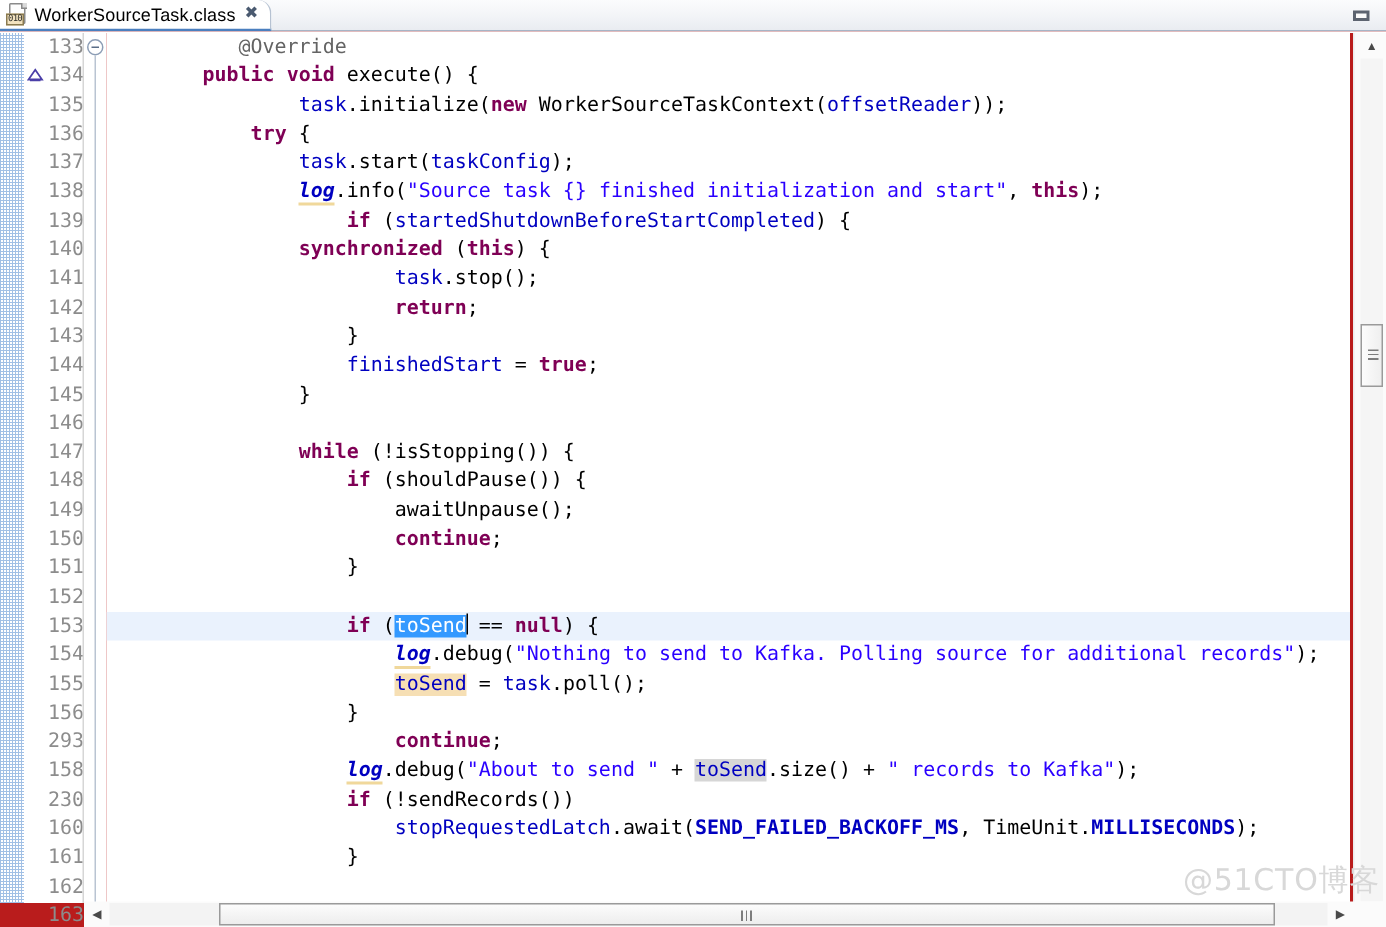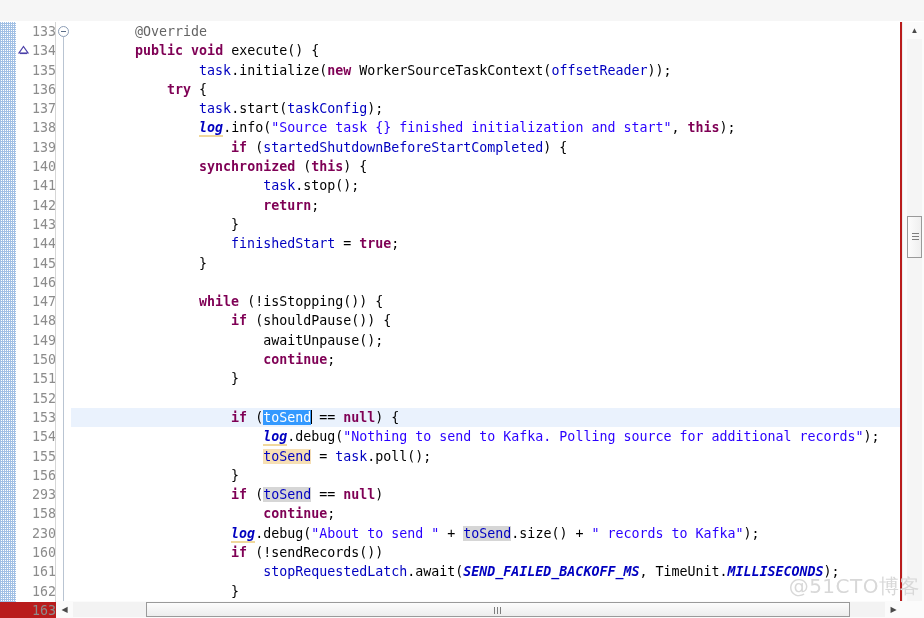--- a/index.html
+++ b/index.html
@@ -168,26 +168,26 @@
   .curline {
     position: absolute; left: 0; top: 0;
     width: 100%; height: 19.3px;
     background: #eaf2fd;
     z-index: 0;
   }
   .line > span { position: relative; z-index: 1; }
 
   
   .kw   { color: #7f0055; font-weight: bold; }
-  .ann  { color: #646464; }
+  .ann  { color: #646464; margin-left: 24px; }
   .fld  { color: #0000c0; }
   .str  { color: #2a00ff; }
   .fldi { color: #0000c0; font-weight: bold; font-style: italic;
           border-bottom: 2px solid #f0d89b; }
-  .sfi  { color: #0000c0; font-weight: bold; font-style: italic; }
+  .sfi  { color: #0000c0; font-weight: bold; }
   .pl   { color: #000000; }
 
   
   .occ-write { background: #f6dfb4; }
   .occ-read  { background: #d6d6d6; }
   .sel       { background: #3399ff; color: #ffffff; }
   .caret {
     display: inline-block;
     width: 0;
     border-left: 1px solid #000000;
@@ -305,20 +305,34 @@
     font-family: "DejaVu Sans", sans-serif;
     pointer-events: none;
     letter-spacing: 0.5px;
   }
 </style>
 </head>
 <body>
 
 <div id="app">
 
+  <div class="tabbar">
+    <div class="tab" id="tab-el">
+      <span class="classicon">
+        <span class="page"></span>
+        <span class="fold"></span>
+        <span class="badge">010</span>
+      </span>
+      <span class="tab-title">WorkerSourceTask.class</span>
+      <span class="tab-close">✖</span>
+    </div>
+    <div class="winbtn">
+        <span class="r"></span>
+      </div>
+  </div>
 
   <div class="editor">
 
     <div class="annostrip">
       <div class="annostrip-mask"></div>
     </div>
 
     <div class="ruler" id="ruler">
         <div class="lnum-row">
           <div class="lnum">133</div>
@@ -445,21 +459,20 @@
         <div class="line"><span class="pl">                </span><span class="kw">while</span><span class="pl"> (!isStopping()) {</span></div>
         <div class="line"><span class="pl">                    </span><span class="kw">if</span><span class="pl"> (shouldPause()) {</span></div>
         <div class="line"><span class="pl">                        </span><span class="pl">awaitUnpause();</span></div>
         <div class="line"><span class="pl">                        </span><span class="kw">continue</span><span class="pl">;</span></div>
         <div class="line"><span class="pl">                    }</span></div>
         <div class="line"><span class="pl"></span></div>
         <div class="line"><div class="curline"></div><span class="pl">                    </span><span class="kw">if</span><span class="pl"> (</span><span class="sel">toSend</span><span class="caret"></span><span class="pl"> == </span><span class="kw">null</span><span class="pl">) {</span></div>
         <div class="line"><span class="pl">                        </span><span class="fldi">log</span><span class="pl">.debug(</span><span class="str">"Nothing to send to Kafka. Polling source for additional records"</span><span class="pl">);</span></div>
         <div class="line"><span class="pl">                        </span><span class="fld occ-write">toSend</span><span class="pl"> = </span><span class="fld">task</span><span class="pl">.poll();</span></div>
         <div class="line"><span class="pl">                    }</span></div>
-        <div class="line"><span class="pl">                    </span><span class="kw">if</span><span class="pl"> (</span><span class="fld occ-read">toSend</span><span class="pl"> == </span><span class="kw">null</span><span class="pl">)</span></div>
         <div class="line"><span class="pl">                        </span><span class="kw">continue</span><span class="pl">;</span></div>
         <div class="line"><span class="pl">                    </span><span class="fldi">log</span><span class="pl">.debug(</span><span class="str">"About to send "</span><span class="pl"> + </span><span class="fld occ-read">toSend</span><span class="pl">.size() + </span><span class="str">" records to Kafka"</span><span class="pl">);</span></div>
         <div class="line"><span class="pl">                    </span><span class="kw">if</span><span class="pl"> (!sendRecords())</span></div>
         <div class="line"><span class="pl">                        </span><span class="fld">stopRequestedLatch</span><span class="pl">.await(</span><span class="sfi">SEND_FAILED_BACKOFF_MS</span><span class="pl">, TimeUnit.</span><span class="sfi">MILLISECONDS</span><span class="pl">);</span></div>
         <div class="line"><span class="pl">                    }</span></div>
         <div class="line"></div>
       </div>
 
     <div class="vscroll">
       <div class="vscroll-track"></div>

